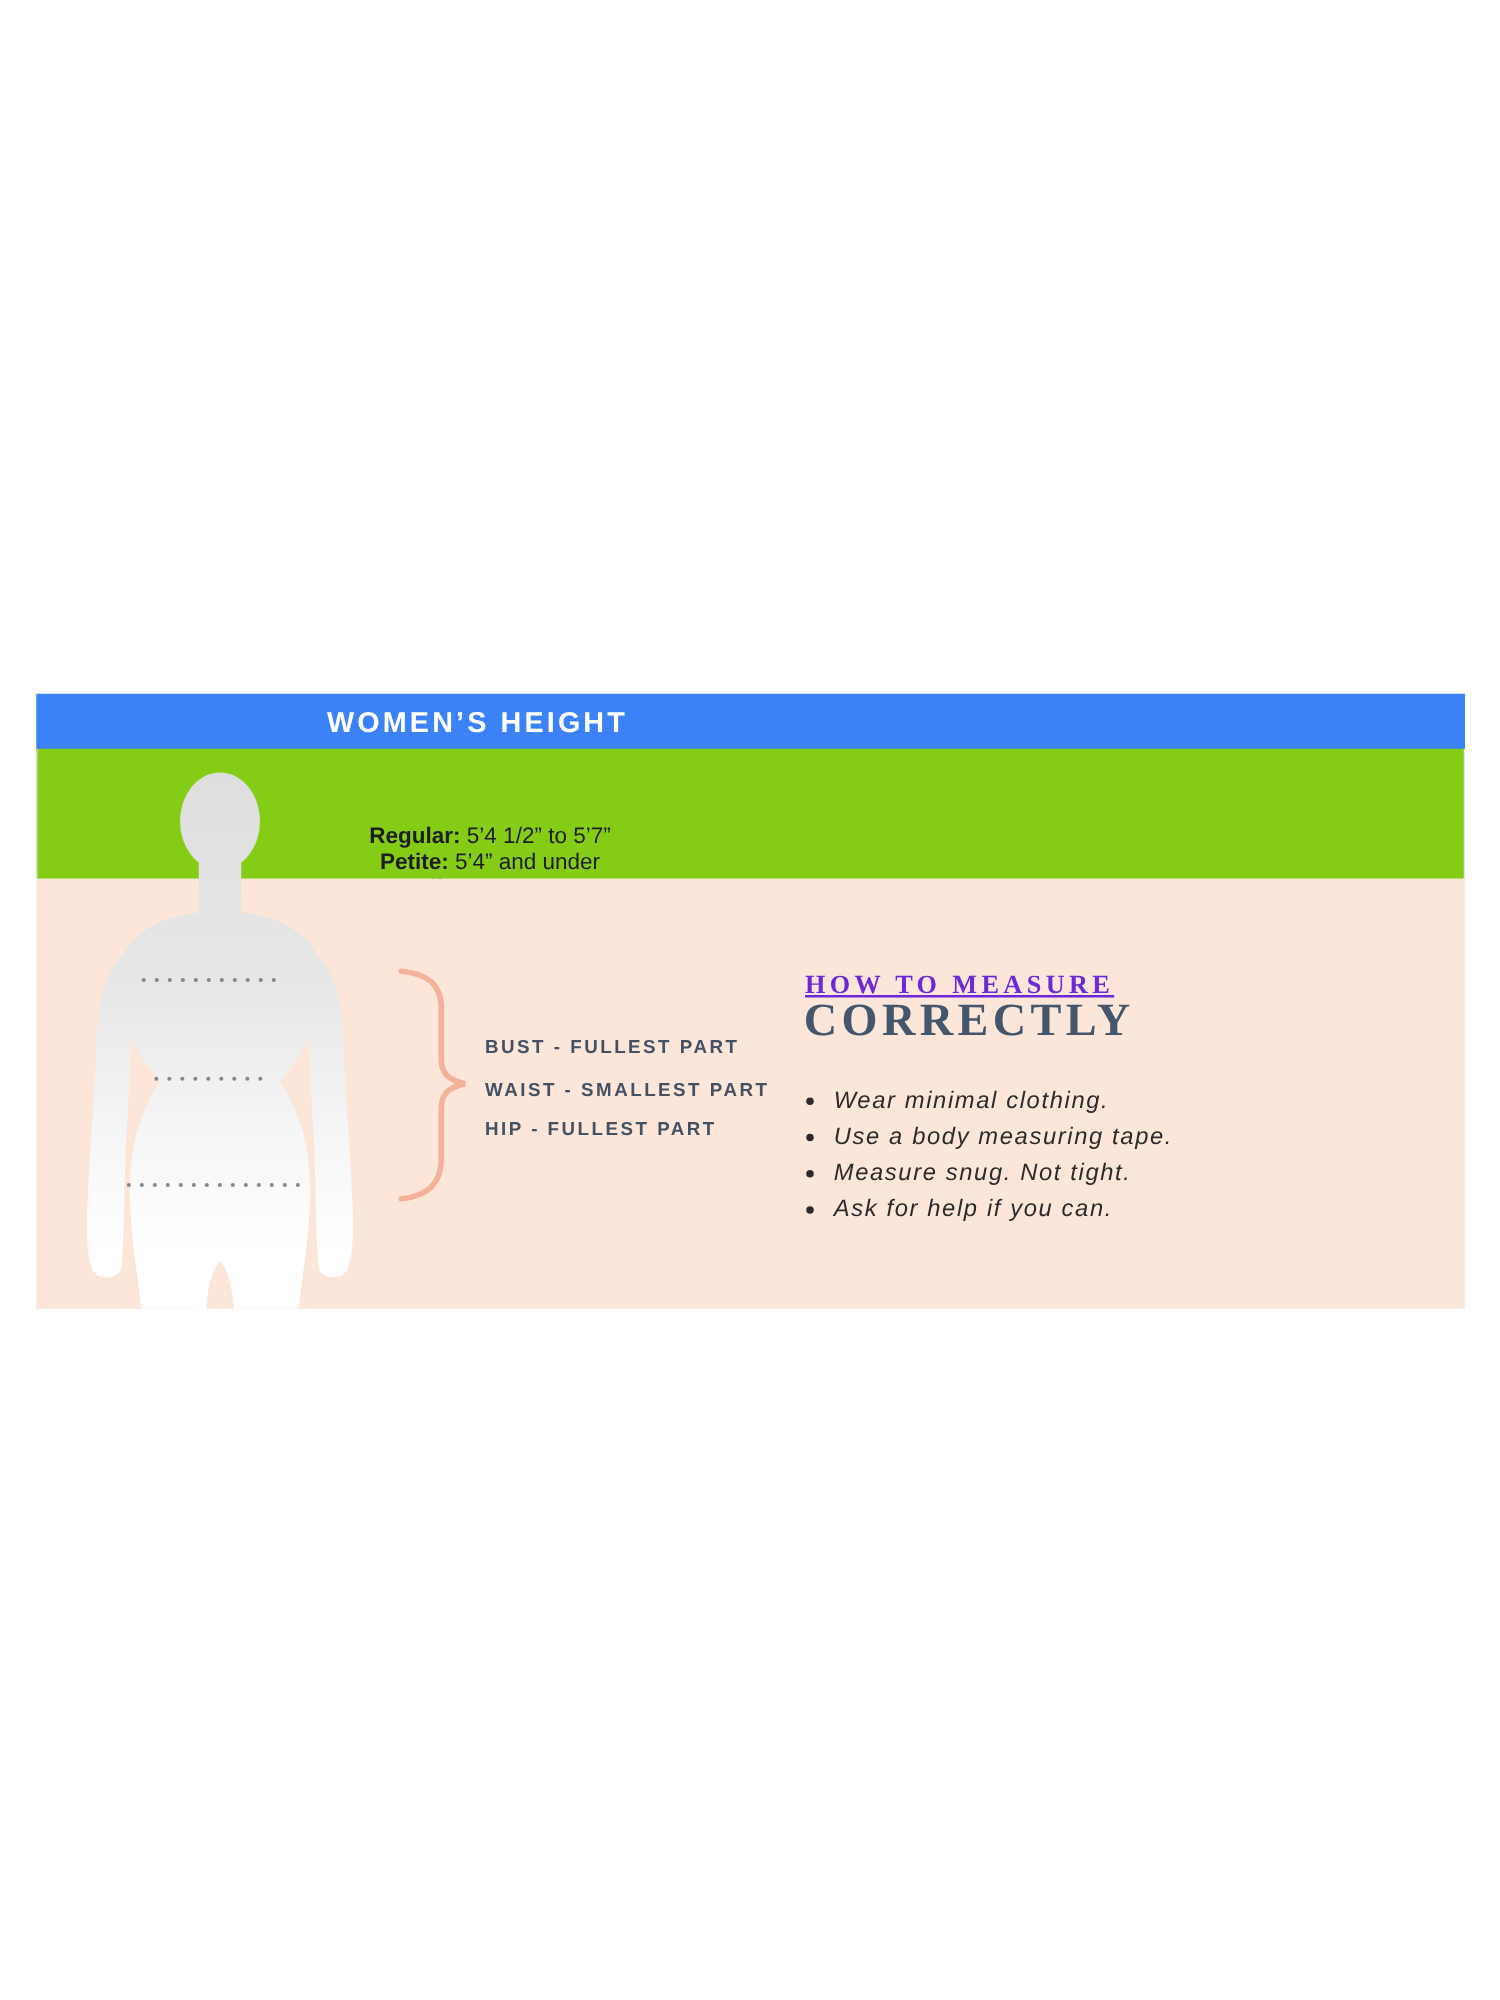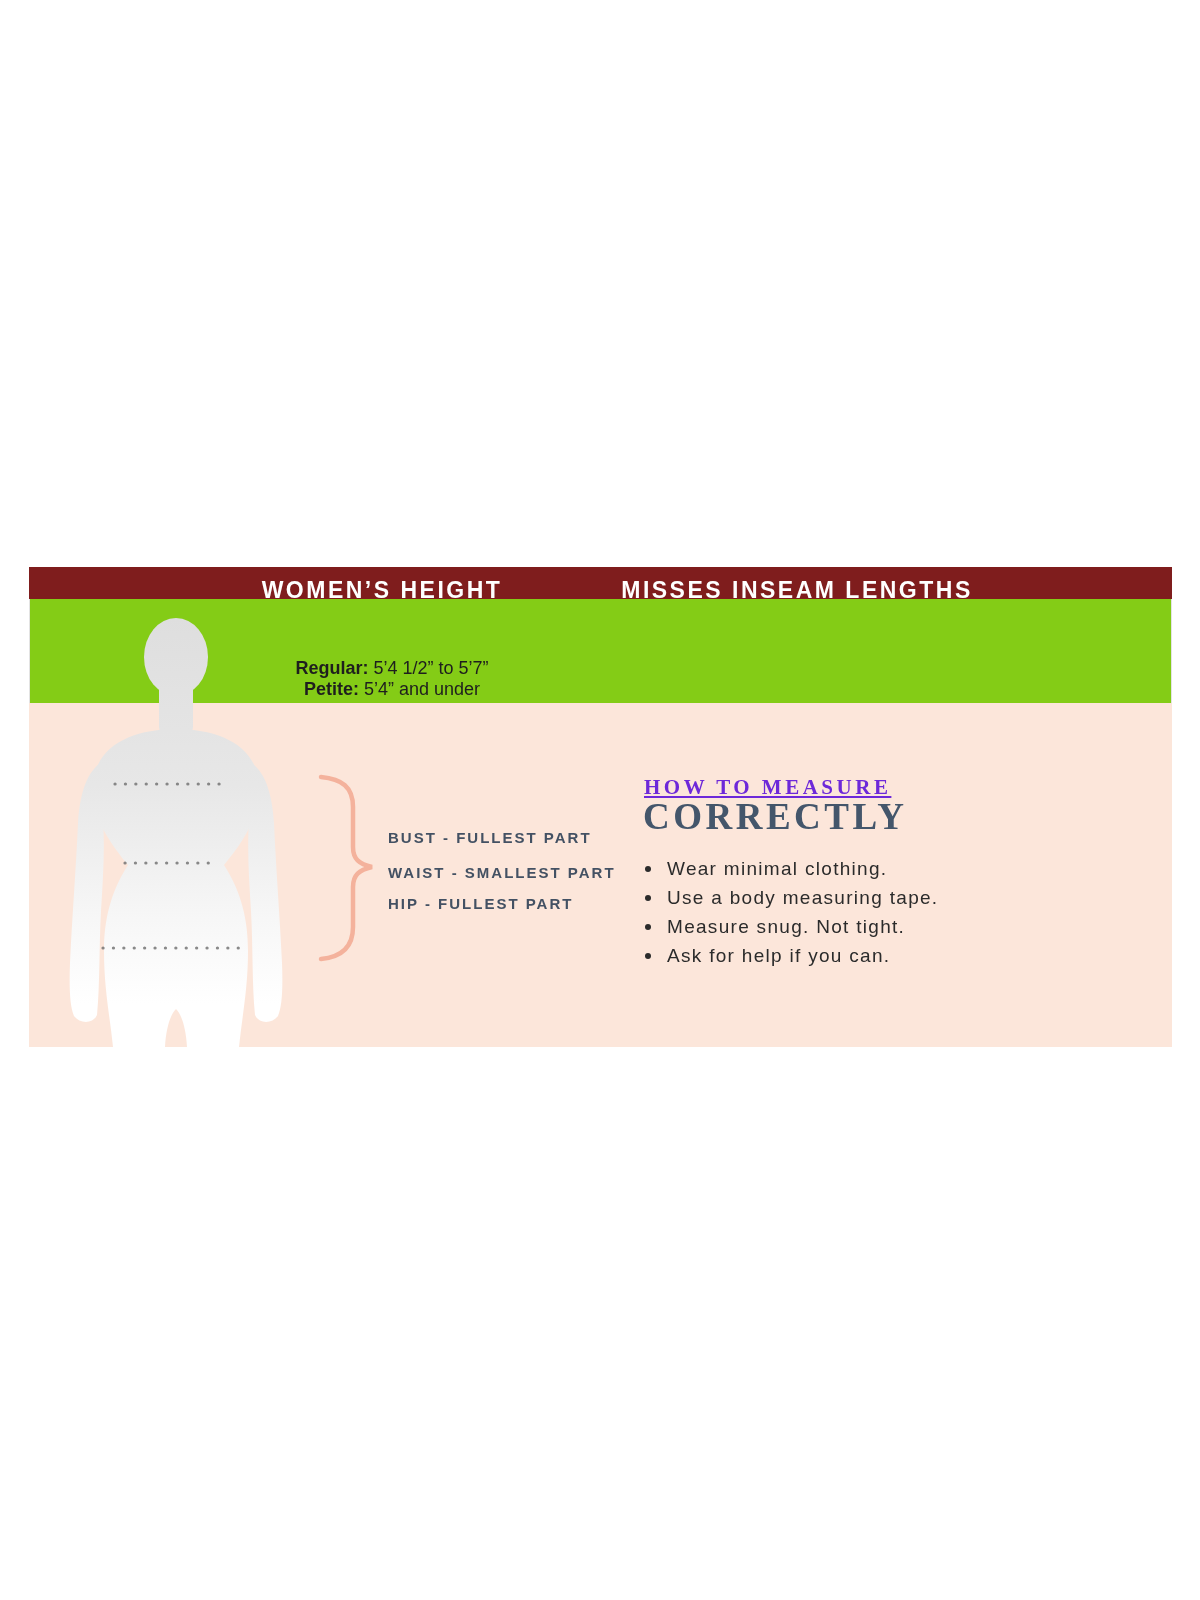--- a/index.html
+++ b/index.html
@@ -4,22 +4,22 @@
 <style>
   html,body{margin:0;padding:0;background:#ffffff;}
   .canvas{
     position:relative;width:1200px;height:1600px;background:#ffffff;overflow:hidden;
     font-family:"Liberation Sans", sans-serif;
   }
   .content{position:absolute;left:29px;top:551px;width:1143px;height:496px;}
 
   
   .navbar{
-    position:absolute;left:0;top:16px;width:100%;height:48px;
-    background:#7f1d1d;border-bottom:3px solid #36424f;box-sizing:border-box;
+    position:absolute;left:0;top:4px;width:100%;height:48px;
+    background:#3b82f6;border-bottom:3px solid #36424f;box-sizing:border-box;
   }
   .nav-title{
     position:absolute;top:50%;transform:translate(-50%,-50%);
     color:#ffffff;font-weight:700;font-size:23px;letter-spacing:2.5px;white-space:nowrap;
   }
   .nav-title.left{left:353px;}
   .nav-title.right{left:768px;}
 
   
   .white-band{
@@ -53,39 +53,38 @@
     position:absolute;left:615px;top:224px;
     font-family:"Liberation Serif", serif;font-weight:700;
     font-size:21px;letter-spacing:3.5px;color:#6d28d9;white-space:nowrap;text-decoration:underline;
   }
   .howto-line2{
     position:absolute;left:614px;top:244px;
     font-family:"Liberation Serif", serif;font-weight:700;
     font-size:37px;letter-spacing:3.5px;color:#44566b;white-space:nowrap;
   }
 
-  .tips{position:absolute;left:616px;top:308px;margin:0;padding:0;list-style:none;}
+  .tips{position:absolute;left:616px;top:320px;margin:0;padding:0;list-style:none;font-style:italic;}
   .tips li{
     display:flex;align-items:center;margin:0 0 9px 0;line-height:20px;
     color:#2b2b2b;font-size:19px;letter-spacing:1.3px;white-space:nowrap;
   }
   .bullet-dot{
     width:6px;height:6px;border-radius:50%;background:#2b2b2b;
     margin-right:16px;flex:0 0 auto;
   }
 </style>
 </head>
 <body>
 
 <div class="canvas">
   <div class="content">
 
     <div class="navbar">
       <div class="nav-title left">WOMEN’S HEIGHT</div>
-      <div class="nav-title right">MISSES INSEAM LENGTHS</div>
     </div>
 
     <div class="white-band">
       <div class="info-block left">
         <div>
           <b>Regular:</b>
           <span>5’4 1/2” to 5’7”</span>
         </div>
         <div>
           <b>Petite:</b>

